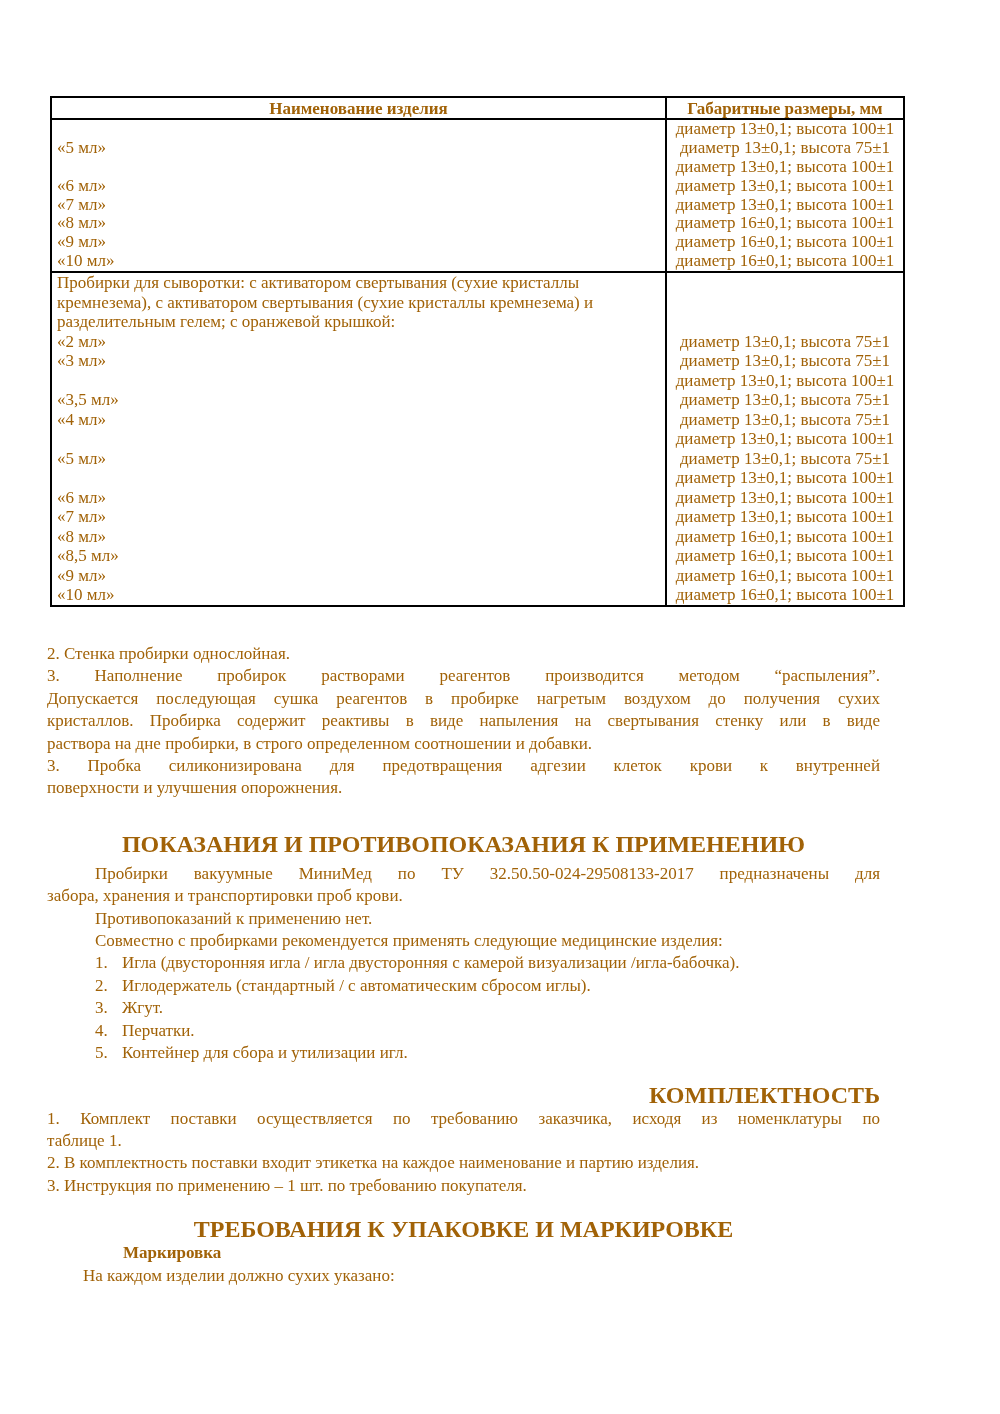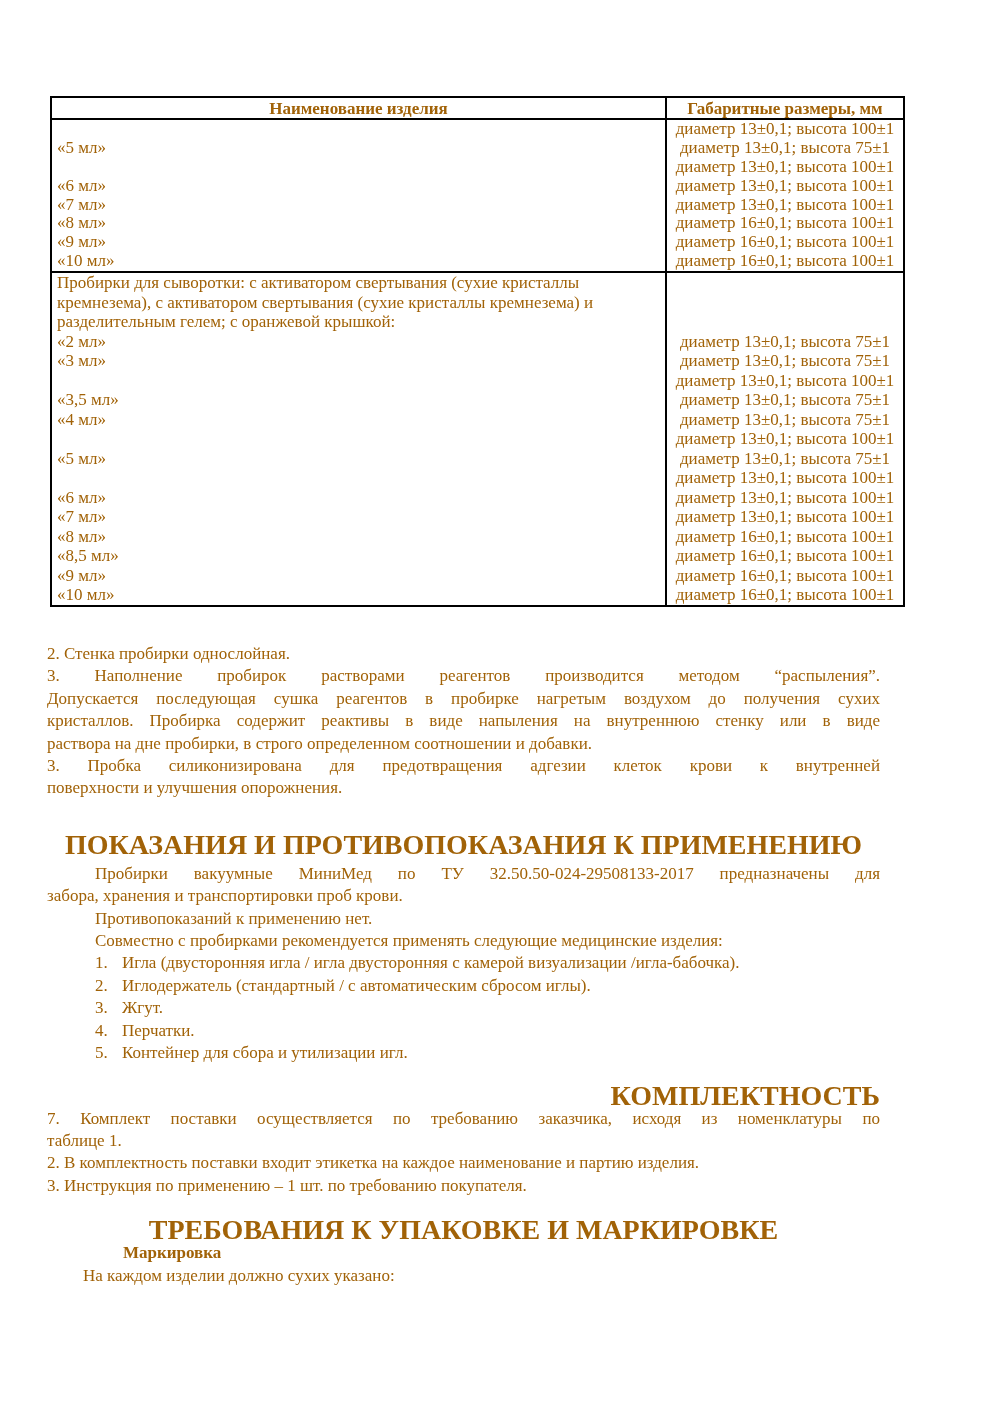--- a/index.html
+++ b/index.html
@@ -55,21 +55,21 @@
   }
   .jp { margin: 0; }
   .jp.first { margin-top: 17px; }
   .ln { text-align: justify; text-align-last: justify; min-height: 22.4px; }
   .jp .ln:last-child { text-align-last: left; }
   .ind .ln:first-child { text-indent: 48px; }
   .pd .ln:first-child { text-indent: 36px; }
 
   .hd {
     font-weight: bold;
-    font-size: 28px;
+    font-size: 24px;
     line-height: 25px;
     text-align: center;
   }
   .hd-b { margin-top: 32px; margin-bottom: 6px; }
   .hd-c { margin-top: 18px; margin-bottom: 0; text-align: right; }
   .hd-d { margin-top: 20px; margin-bottom: 0; }
 
   .li { padding-left: 48px; }
   .num { display: inline-block; width: 27px; }
   .sub { font-weight: bold; padding-left: 76px; }
@@ -195,21 +195,21 @@
   <div class="content">
 
     <div class="jp first">
 
     <div class="ln">2. Стенка пробирки однослойная.</div>
       </div>
     <div class="jp">
 
     <div class="ln">3. Наполнение пробирок растворами реагентов производится методом “распыления”.</div>
         <div class="ln">Допускается последующая сушка реагентов в пробирке нагретым воздухом до получения сухих</div>
-        <div class="ln">кристаллов. Пробирка содержит реактивы в виде напыления на внутреннюю стенку или в виде</div>
+        <div class="ln">кристаллов. Пробирка содержит реактивы в виде напыления на свертывания стенку или в виде</div>
         <div class="ln">раствора на дне пробирки, в строго определенном соотношении и добавки.</div>
       </div>
     <div class="jp">
 
     <div class="ln">3. Пробка силиконизирована для предотвращения адгезии клеток крови к внутренней</div>
         <div class="ln">поверхности и улучшения опорожнения.</div>
       </div>
 
     <div class="hd hd-b">ПОКАЗАНИЯ И ПРОТИВОПОКАЗАНИЯ К ПРИМЕНЕНИЮ</div>
     <div class="jp ind">
@@ -240,21 +240,21 @@
         <span class="num">4.</span><span>Перчатки.</span>
       </div>
         <div class="li">
         <span class="num">5.</span><span>Контейнер для сбора и утилизации игл.</span>
       </div>
       </div>
 
     <div class="hd hd-c">КОМПЛЕКТНОСТЬ</div>
     <div class="jp">
 
-    <div class="ln">7. Комплект поставки осуществляется по требованию заказчика, исходя из номенклатуры по</div>
+    <div class="ln">1. Комплект поставки осуществляется по требованию заказчика, исходя из номенклатуры по</div>
         <div class="ln">таблице 1.</div>
       </div>
     <div class="jp">
 
     <div class="ln">2. В комплектность поставки входит этикетка на каждое наименование и партию изделия.</div>
       </div>
     <div class="jp">
 
     <div class="ln">3. Инструкция по применению – 1 шт. по требованию покупателя.</div>
       </div>

